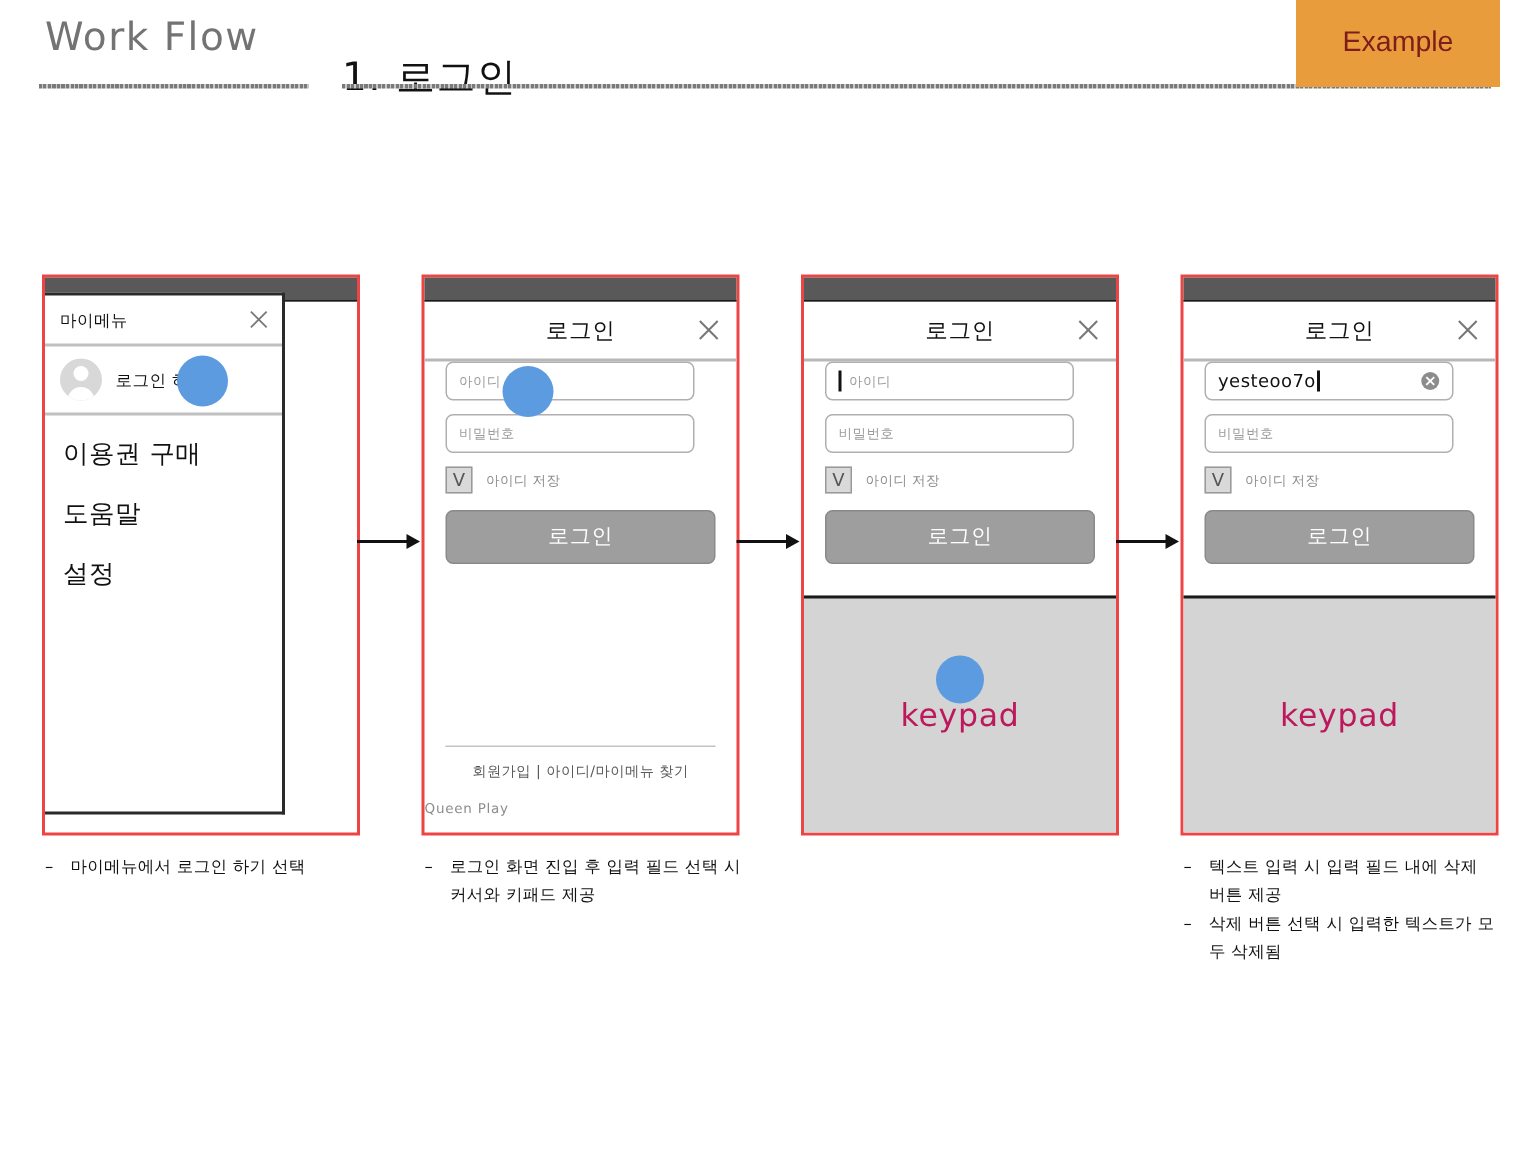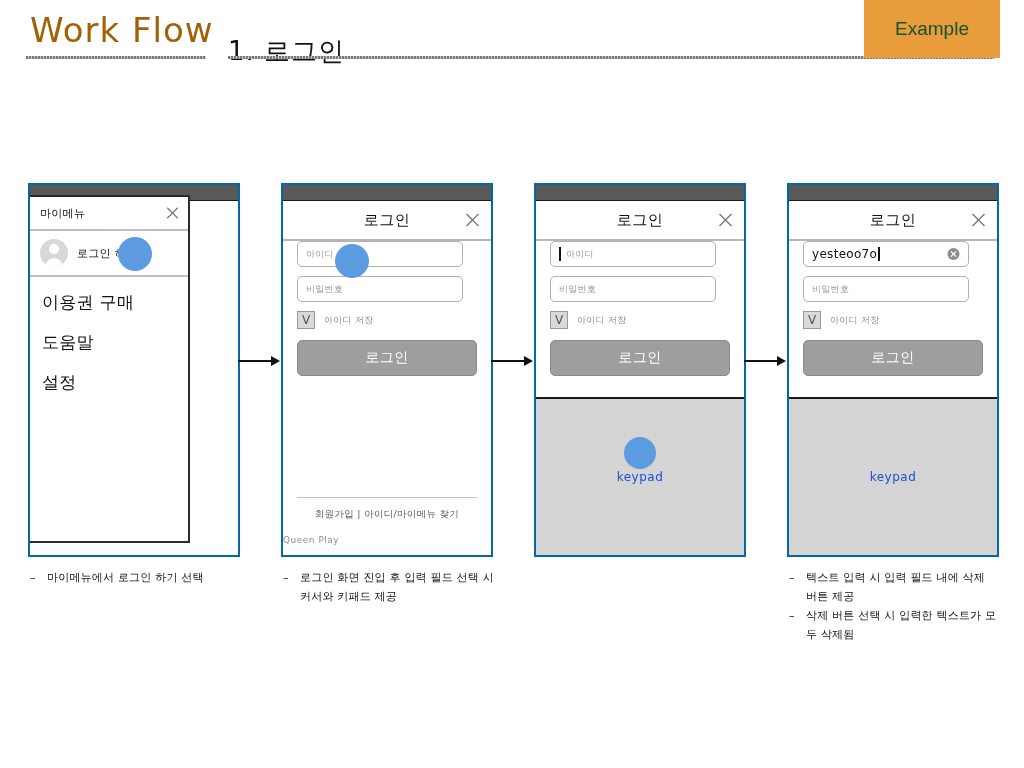--- a/index.html
+++ b/index.html
@@ -15,22 +15,22 @@
 
   
   .header {
     position: absolute;
     left: 0; top: 0;
     width: 1024px; height: 62px;
   }
   .header-title {
     position: absolute;
     left: 30px; top: 10px;
-    font-size: 34px;
-    color: #a16207;
+    font-size: 26px;
+    color: #737373;
     font-family: "DejaVu Sans", sans-serif;
     letter-spacing: 1px;
   }
   .header-subtitle {
     position: absolute;
     left: 228px; top: 10px;
     font-size: 26px;
     color: #111;
     letter-spacing: 1px;
     margin-top: 24px;
@@ -45,31 +45,31 @@
     position: absolute;
     left: 228px; top: 56px;
     width: 766px; height: 3px;
     background: repeating-linear-gradient(90deg,#7a7a7a 0 2px,#c8c8c8 2px 3px);
   }
   .example-badge {
     position: absolute;
     right: 24px; top: 0;
     width: 136px; height: 58px;
     background: #E89C3C;
-    color: #14532d;
+    color: #7f1d1d;
     font-size: 19px;
     display: flex; align-items: center; justify-content: center;
     font-family: "Liberation Sans", sans-serif;
   }
 
   
   .phone {
     position: absolute;
     width: 212px;
-    border: 2px solid #0369a1;
+    border: 2px solid #ef4444;
     background: #ffffff;
   }
   .statusbar {
     height: 16px;
     background: #595959;
     border-bottom: 1px solid #1a1a1a;
   }
   .screen-title-bar {
     height: 40px;
     border-bottom: 2px solid #b8b8b8;
@@ -181,21 +181,21 @@
   }
 
   
   .keypad {
     background: #d4d4d4;
     border-top: 2px solid #1a1a1a;
     display: flex; align-items: center; justify-content: center;
     position: relative;
   }
   .keypad-label {
-    font-size: 12px; color: #1d4ed8;
+    font-size: 21px; color: #be185d;
     letter-spacing: .5px;
   }
 
   
   .drawer {
     position: absolute;
     left: 0; top: 10px;
     width: 160px; height: 348px;
     background: #ffffff;
     border: 2px solid #2a2a2a;

